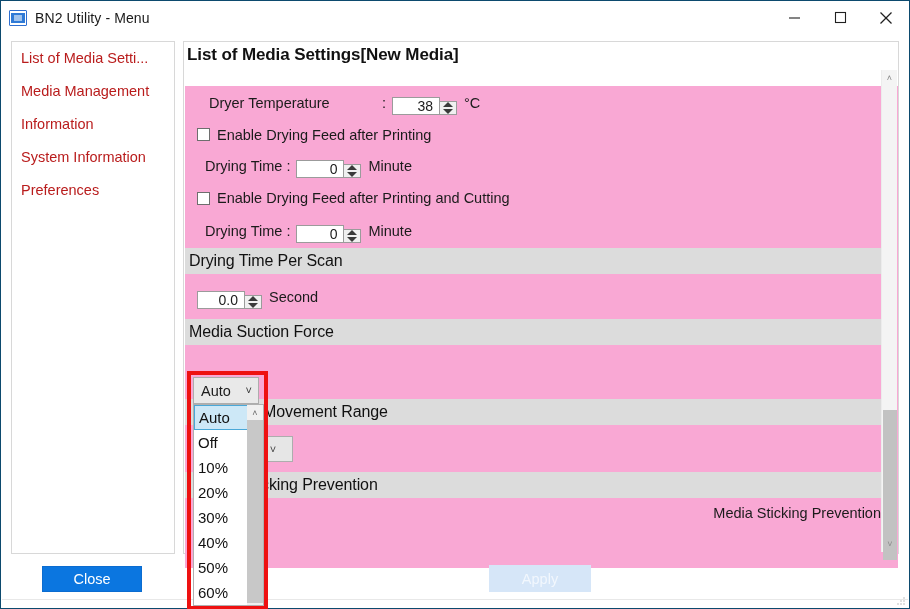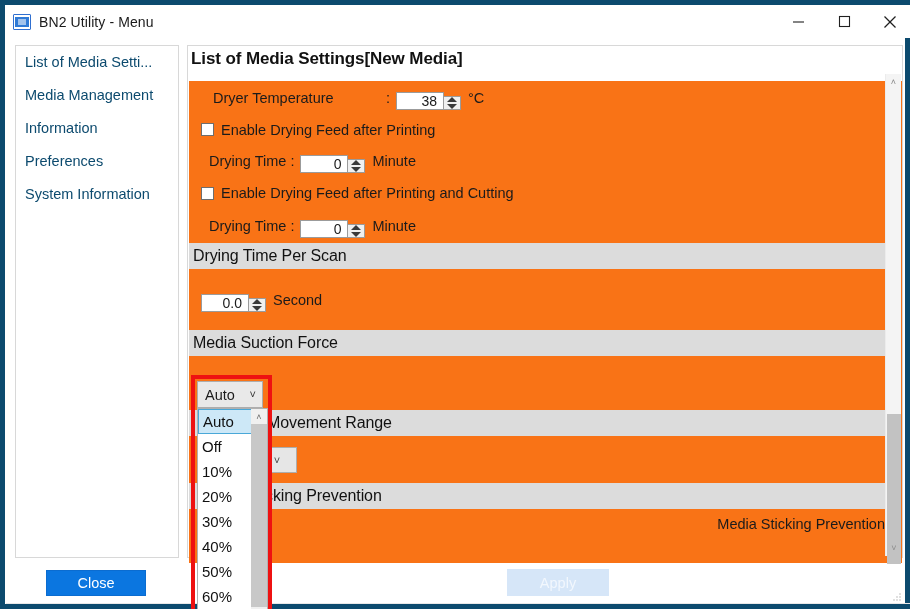--- a/index.html
+++ b/index.html
@@ -8,21 +8,21 @@
     width: 910px; height: 609px;
     background: #ffffff;
     font-family: "Liberation Sans", sans-serif;
     overflow: hidden;
   }
   .window {
     position: absolute;
     left: 0; top: 0;
     width: 910px; height: 609px;
     background: #ffffff;
-    border: 5px solid #0c4a6e;
+    border: 1px solid #0c4a6e;
   }
 
   
   .titlebar {
     position: absolute; left: 0; top: 0;
     width: 908px; height: 33px;
     background: #ffffff;
     display: flex; align-items: center;
   }
   .app-icon {
@@ -65,42 +65,42 @@
   .sidebar {
     position: absolute;
     left: 10px; top: 40px;
     width: 164px; height: 513px;
     background: #ffffff;
     border: 1px solid #d8d8d8;
   }
   .side-item {
     padding: 6px 0 6px 9px;
     font-size: 14.5px;
-    color: #0c4a6e;
+    color: #b91c1c;
     white-space: nowrap;
     line-height: 1.45;
   }
 
   .content {
     position: absolute;
     left: 182px; top: 40px;
     width: 716px; height: 513px;
     background: #ffffff;
     border: 1px solid #d8d8d8;
   }
   .content-title {
     position: absolute; left: 3px; top: 3px;
     font-size: 17px; font-weight: bold; color: #111;
     letter-spacing: -.1px;
   }
   .scrollarea {
     position: absolute;
-    left: 1px; top: 35px;
+    left: 1px; top: 44px;
     width: 713px; height: 482px;
-    background: #f97316;
+    background: #f9a8d4;
     overflow: hidden;
   }
   .rows {
     position: absolute; left: 0; top: 0;
     width: 696px;
   }
   .section-head {
     position: relative;
     width: 696px; height: 26px;
     background: #dcdcdc;
@@ -194,21 +194,21 @@
     left: 41px; top: 565px;
     width: 100px; height: 26px;
     background: #0b76e0;
     border: 1px solid #0b6cd0;
     color: #ffffff;
     font-size: 14.5px;
     display: flex; align-items: center; justify-content: center;
   }
   .apply-btn {
     position: absolute;
-    left: 502px; top: 564px;
+    left: 488px; top: 564px;
     width: 102px; height: 27px;
     background: #d6e6f8;
     border: none;
     color: #f2f7fd;
     font-size: 14.5px;
     display: flex; align-items: center; justify-content: center;
   }
   .bottom-line {
     position: absolute; left: 1px; top: 598px;
     width: 906px; height: 1px; background: #e8e8e8;
@@ -319,24 +319,24 @@
     <div class="side-item">
       <span>List of Media Setti...</span>
     </div>
     <div class="side-item">
       <span>Media Management</span>
     </div>
     <div class="side-item">
       <span>Information</span>
     </div>
     <div class="side-item">
+      <span>System Information</span>
+    </div>
+    <div class="side-item">
       <span>Preferences</span>
-    </div>
-    <div class="side-item">
-      <span>System Information</span>
     </div>
   </div>
 
   <div class="content">
     <div class="content-title">List of Media Settings[New Media]</div>
 
     <div class="scrollarea">
       <div class="rows">
 
         <div class="field-row sep" style="height:33px;padding-left:24px;">
@@ -384,21 +384,21 @@
                 <i class="dn"></i>
               </span>
           </span>
           <span class="unit">Minute</span>
         </div>
 
         <div class="section-head">
           <span>Drying Time Per Scan</span>
         </div>
 
-        <div class="field-row sep" style="padding-left:12px;height:61px;">
+        <div class="field-row sep" style="padding-left:12px;height:45px;">
           <span class="spin">
             <span class="box">0.0</span>
             <span class="arrows">
                 <i class="up"></i>
                 <i class="dn"></i>
               </span>
           </span>
           <span class="unit">Second</span>
         </div>
 

